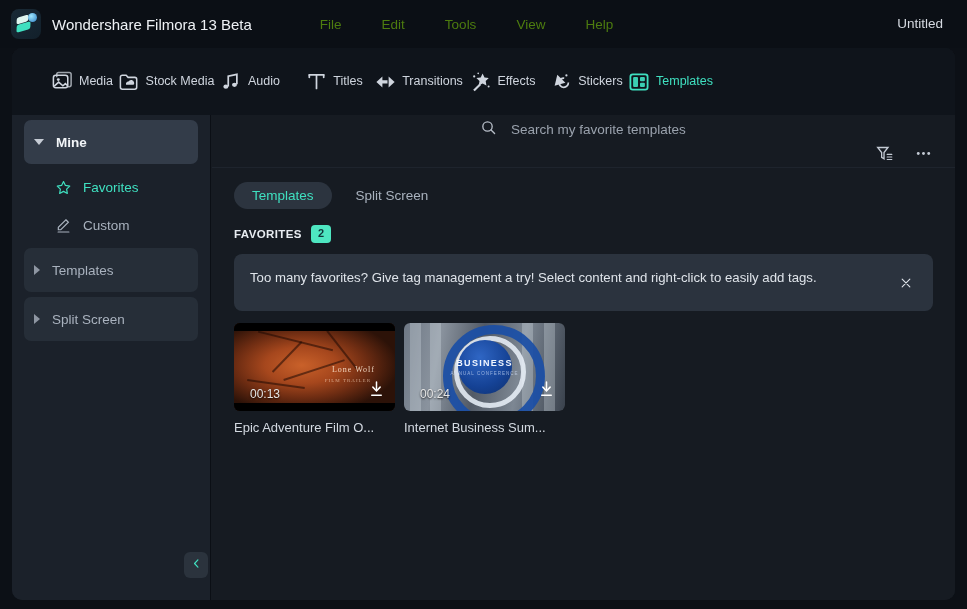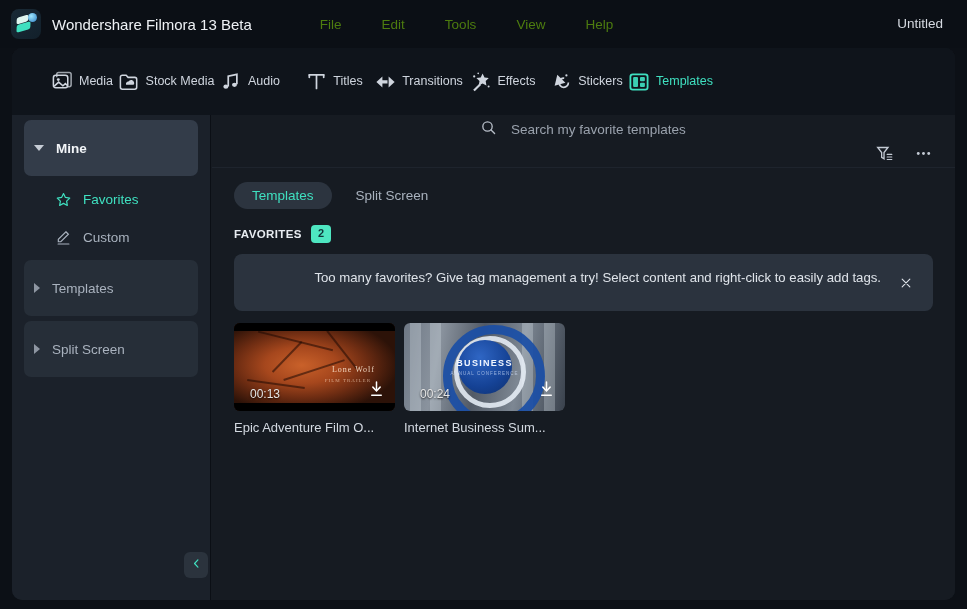--- a/index.html
+++ b/index.html
@@ -153,21 +153,21 @@
     padding-left: 10px;
     box-sizing: border-box;
     cursor: default;
     color: #a9b2be;
     font-size: 13.5px;
   }
   .side-item.group {
     background: #333c49;
     color: #f2f5f8;
     font-weight: bold;
-    height: 56px;
+    height: 44px;
   }
   .side-item.group.sub {
     background: #262e38;
     color: #a9b2be;
     font-weight: normal;
   }
   .side-item.child {
     padding-left: 30px;
     margin: 2px 12px;
     height: 36px;
@@ -284,21 +284,20 @@
   }
 
   .banner {
     margin: 11px 22px 0 22px;
     background: #2b333e;
     border-radius: 8px;
     padding: 14px 16px 14px 16px;
     display: flex;
     align-items: flex-start;
     min-height: 29px;
-    text-align: right;
   }
   .banner-text {
     flex: 1;
     font-size: 13.2px;
     line-height: 1.55;
     color: #dfe4ea;
     padding-right: 14px;
   }
   .banner-close {
     flex: none;

